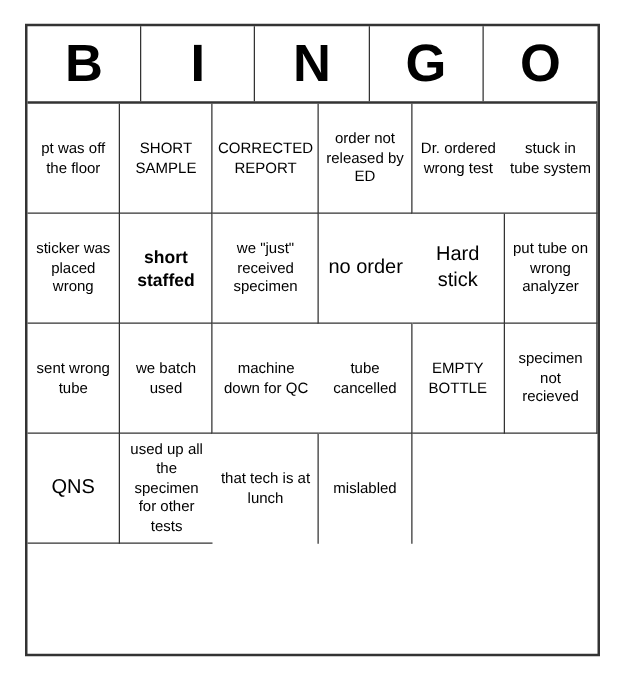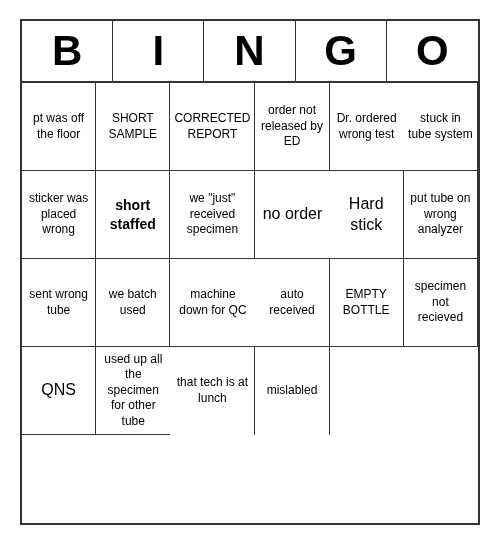--- a/index.html
+++ b/index.html
@@ -87,21 +87,21 @@
       <div class="bingo-cell">stuck in tube system</div>
       <div class="bingo-cell">sticker was placed wrong</div>
       <div class="bingo-cell medium-text">short staffed</div>
       <div class="bingo-cell">we "just" received specimen</div>
       <div class="bingo-cell large-text">no order</div>
       <div class="bingo-cell large-text">Hard stick</div>
       <div class="bingo-cell">put tube on wrong analyzer</div>
       <div class="bingo-cell">sent wrong tube</div>
       <div class="bingo-cell">we batch used</div>
       <div class="bingo-cell">machine down for QC</div>
-      <div class="bingo-cell">auto received</div>
+      <div class="bingo-cell">tube cancelled</div>
       <div class="bingo-cell bold">EMPTY BOTTLE</div>
       <div class="bingo-cell">specimen not recieved</div>
       <div class="bingo-cell large-text">QNS</div>
-      <div class="bingo-cell">used up all the specimen for other tube</div>
+      <div class="bingo-cell">used up all the specimen for other tests</div>
       <div class="bingo-cell">that tech is at lunch</div>
       <div class="bingo-cell">mislabled</div>
     </div>
 </div>
 
 </body></html>

